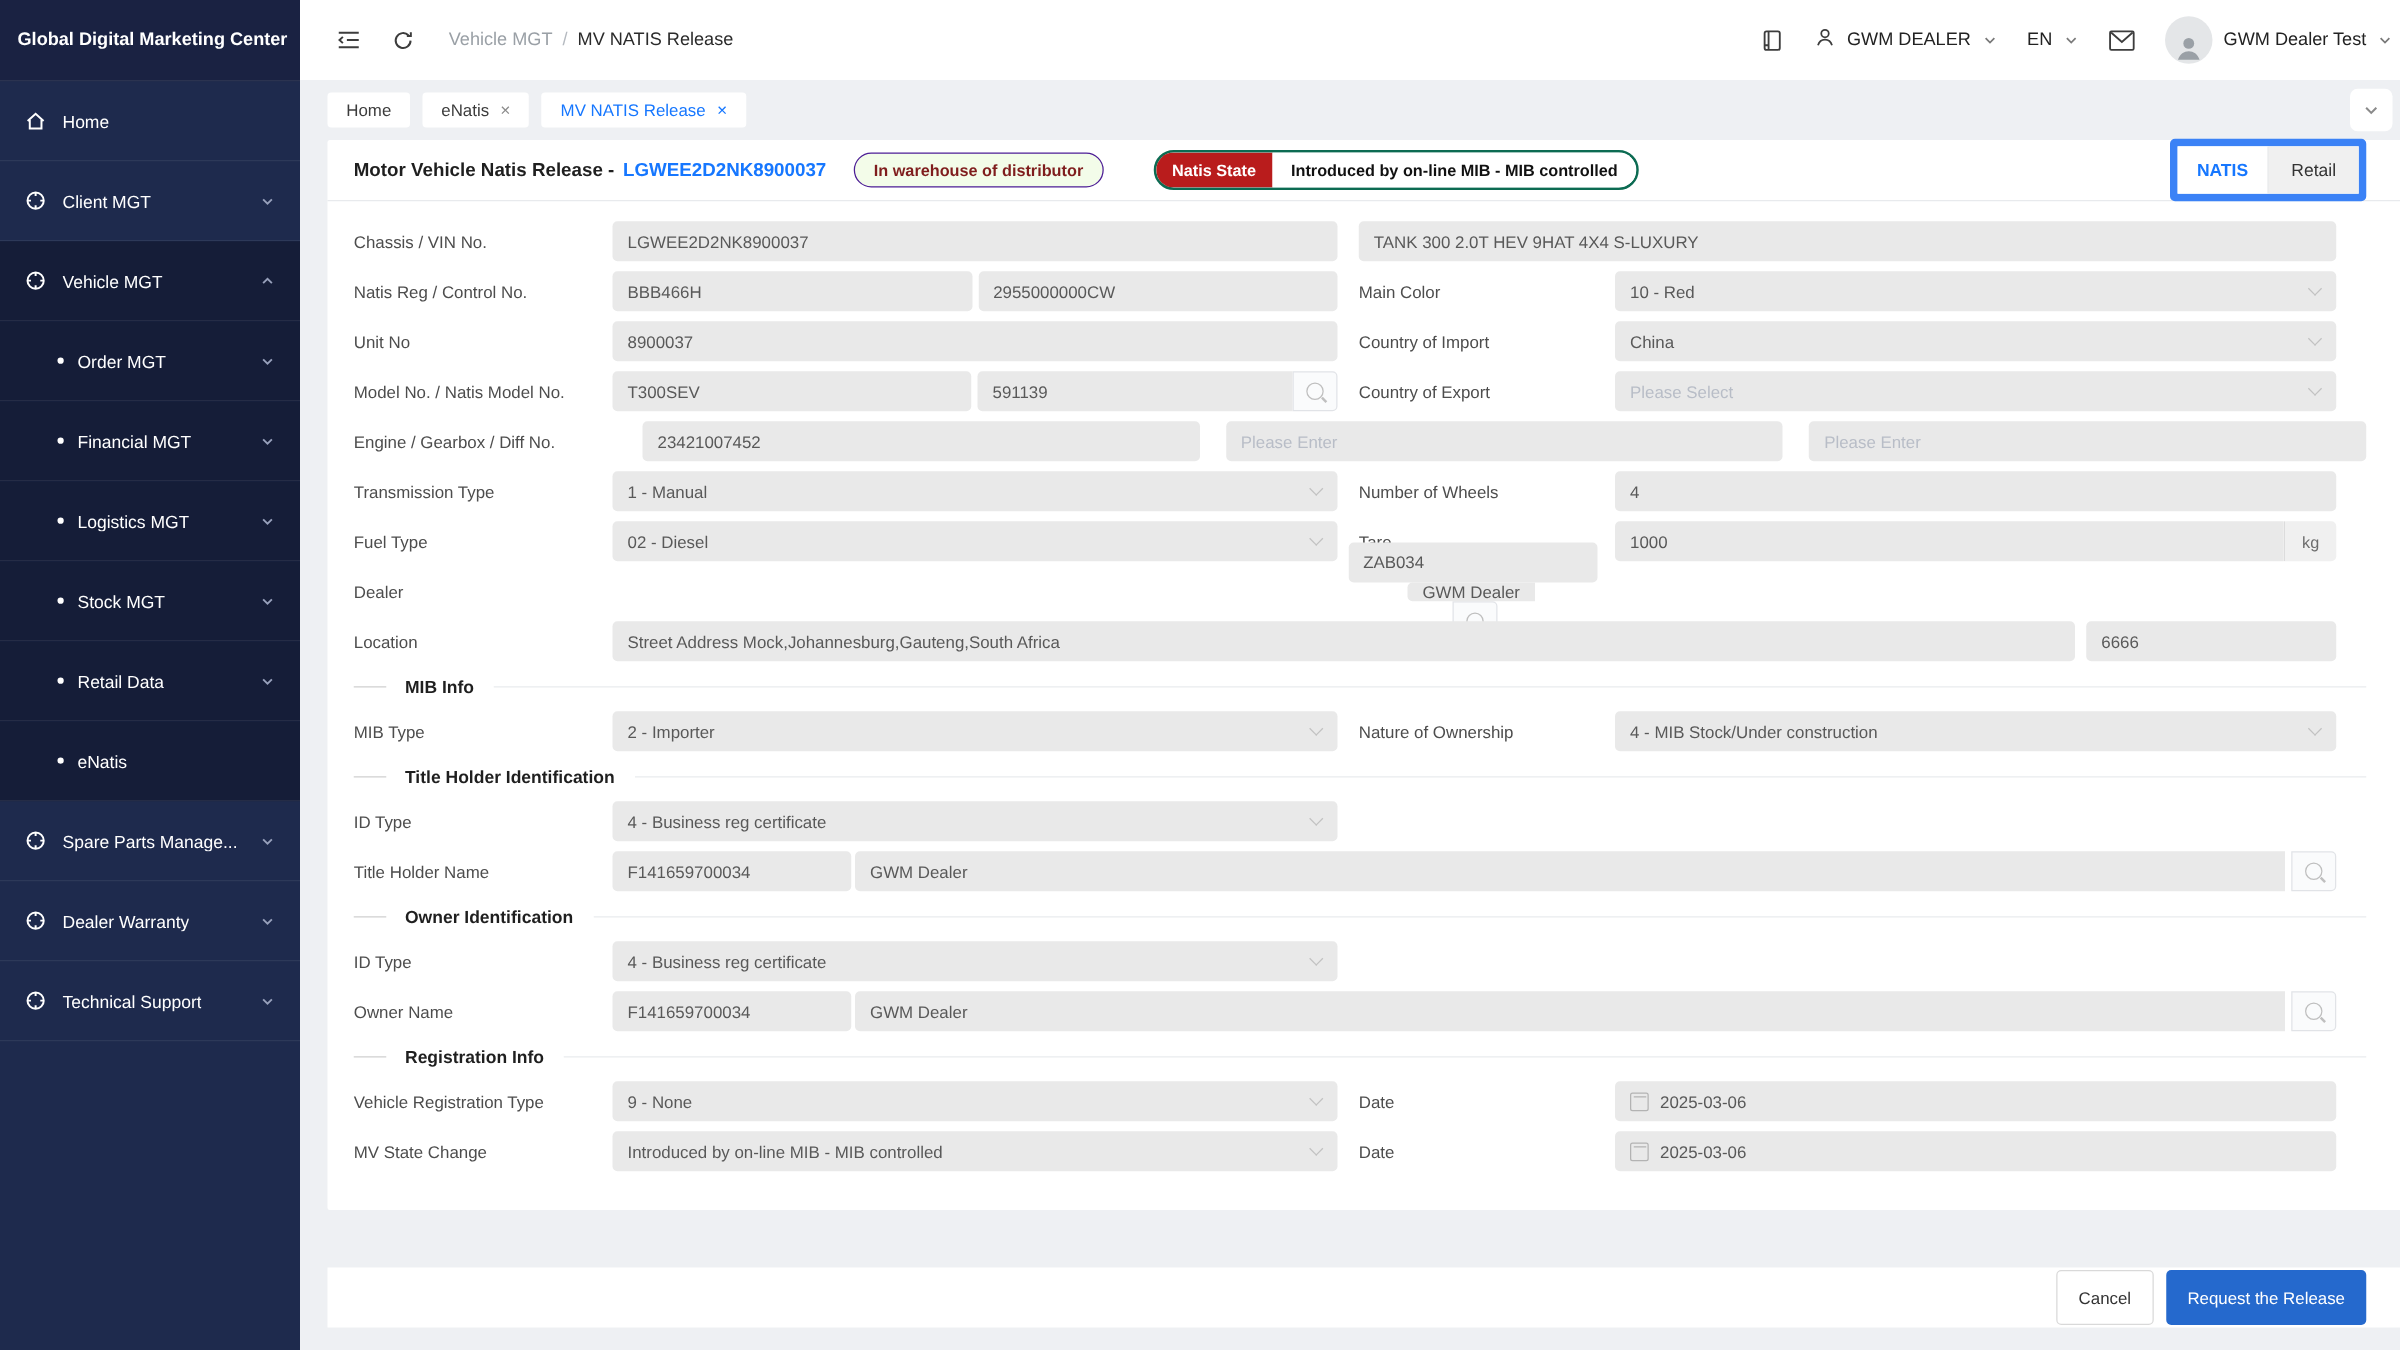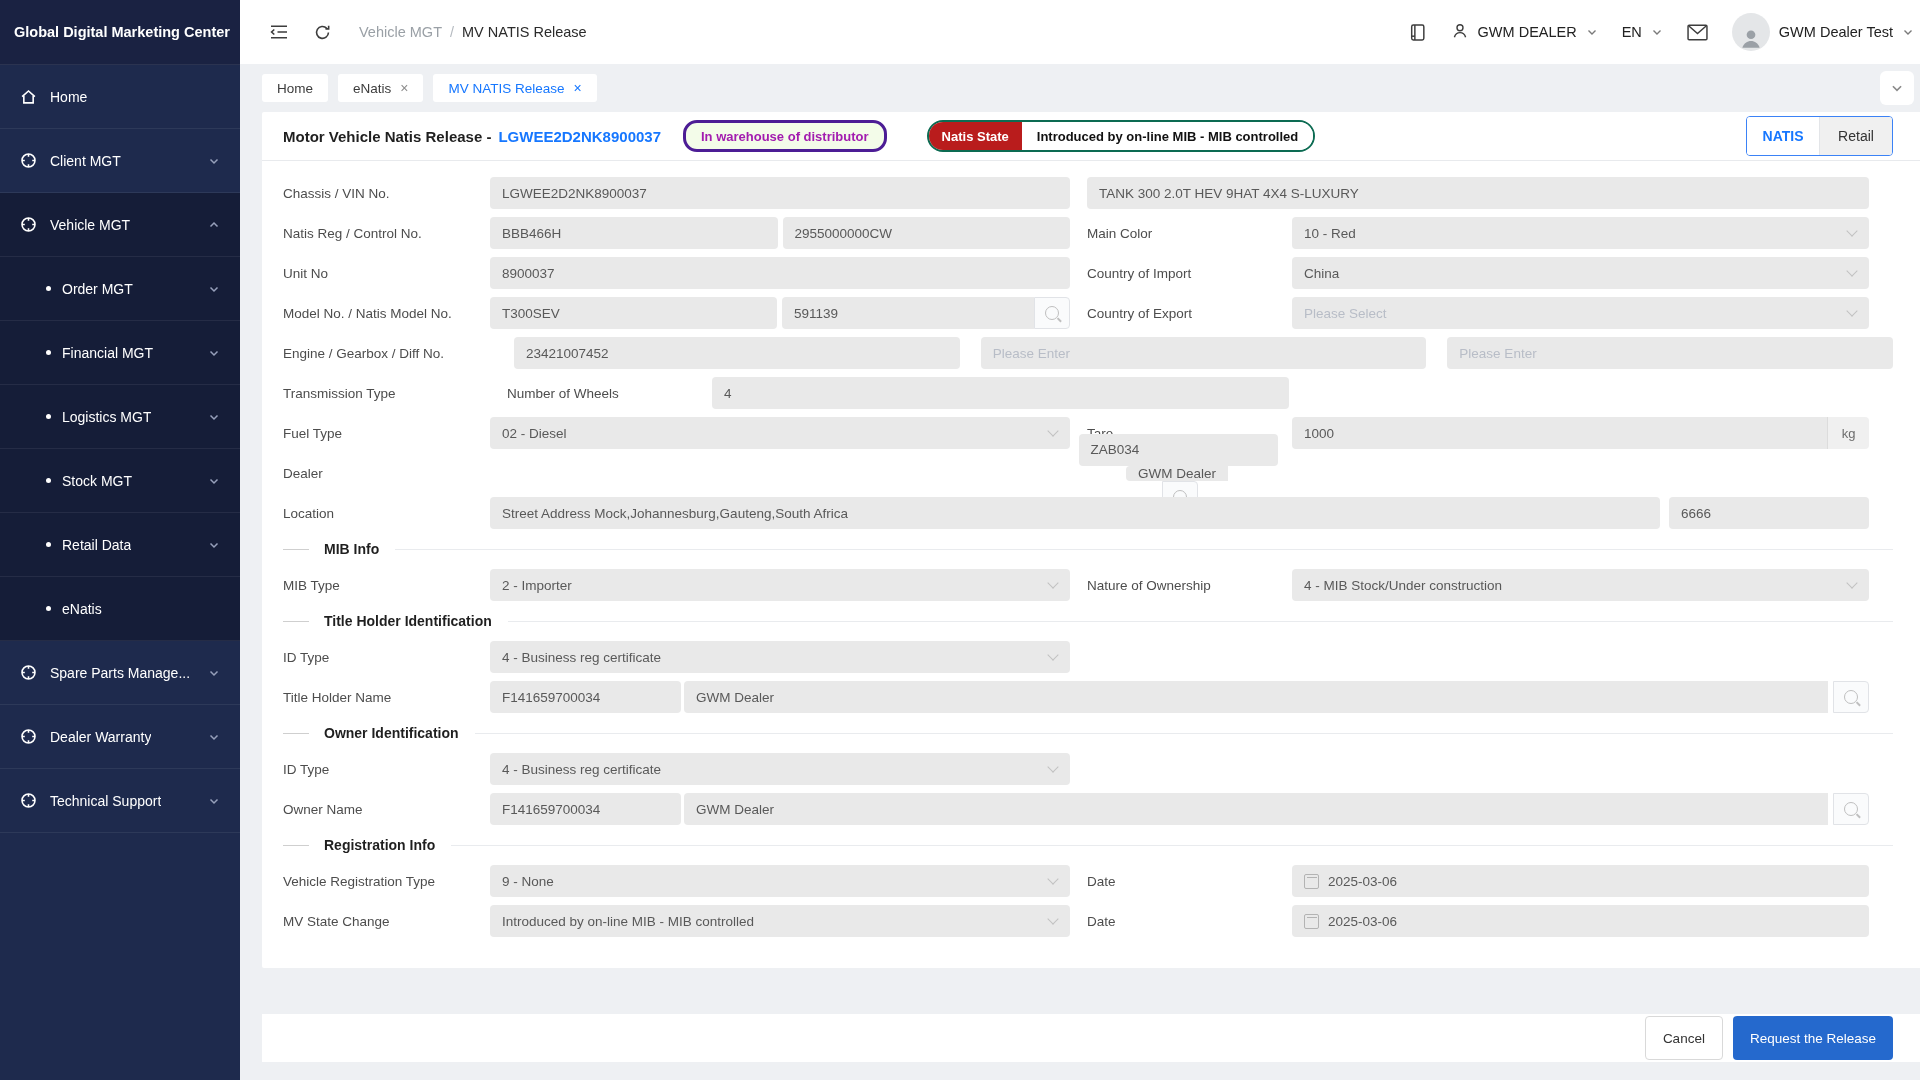--- a/index.html
+++ b/index.html
@@ -40,26 +40,26 @@
   .tab.active .tab-close{color:#1677ff;}
   .tab-collapse{position:absolute;right:30px;top:7px;width:34px;height:34px;background:#fff;border-radius:6px;
     display:flex;align-items:center;justify-content:center;cursor:pointer;}
 
   
   .card{margin:0 22px;background:#fff;border-radius:2px;height:856px;flex-shrink:0;}
   .title-row{height:48px;display:flex;align-items:center;padding:0 29px 0 21px;border-bottom:1px solid #e8eaed;}
   .pg-title{font-size:15px;font-weight:bold;color:#1f1f1f;white-space:nowrap;}
   .pg-vin{font-size:15px;font-weight:bold;color:#1677ff;margin-left:7px;white-space:nowrap;}
   .badge-green{margin-left:22px;height:26px;display:flex;align-items:center;padding:0 15px;border-radius:14px;
-    background:#f3fce9;border:3px solid #4c1d95;color:#a21caf;font-size:13px;font-weight:bold;white-space:nowrap;text-align:center;}
+    background:#f3fce9;border:1px solid #4c1d95;color:#7f1d1d;font-size:13px;font-weight:bold;white-space:nowrap;text-align:center;}
   .natis-pill{margin-left:40px;height:28px;display:flex;align-items:stretch;border:2px solid #0c6b52;
     border-radius:16px;overflow:hidden;white-space:nowrap;}
   .np-l{background:#b91c1c;color:#fff;font-size:13px;font-weight:bold;display:flex;align-items:center;padding:0 13px;}
   .np-r{background:#fff;color:#111;font-size:13px;font-weight:bold;display:flex;align-items:center;padding:0 15px;}
-  .vswitch{margin-left:auto;display:flex;height:38px;border:1px solid #3b82f6;border-radius:4px;overflow:hidden;}
+  .vswitch{margin-left:auto;display:flex;height:38px;border:6px solid #3b82f6;border-radius:4px;overflow:hidden;}
   .vopt{width:72px;display:flex;align-items:center;justify-content:center;font-size:14px;background:#f0f0f0;color:#333;cursor:pointer;}
   .vopt.on{background:#fff;color:#1677ff;font-weight:bold;border-right:1px solid #e3e5e8;}
 
   
   .form{padding:12px 29px 0 21px;}
   .frow{height:40px;display:flex;align-items:center;}
   .lab{width:207px;font-size:13.5px;color:#4d4d4d;flex-shrink:0;}
   .rlab{width:205px;margin-left:17px;font-size:13.5px;color:#4d4d4d;flex-shrink:0;}
   .inp{background:#e9e9e9;border-radius:4px;height:32px;display:flex;align-items:center;
     padding:0 12px;font-size:13.5px;color:#595959;position:relative;box-sizing:border-box;overflow:hidden;white-space:nowrap;}
@@ -411,20 +411,23 @@
                 <span class="ph">Please Enter</span>
               </div>
             <div class="inp" style="flex:1;">
                 <span class="ph">Please Enter</span>
               </div>
           </div>
         </div>
 
         <div class="frow">
           <div class="lab">Transmission Type</div>
+          <div class="inp sel lf">
+              <span>1 - Manual</span>
+            </div>
           <div class="rlab">Number of Wheels</div>
           <div class="inp rf">
               <span>4</span>
             </div>
         </div>
 
         <div class="frow">
           <div class="lab">Fuel Type</div>
           <div class="inp sel lf">
               <span>02 - Diesel</span>

